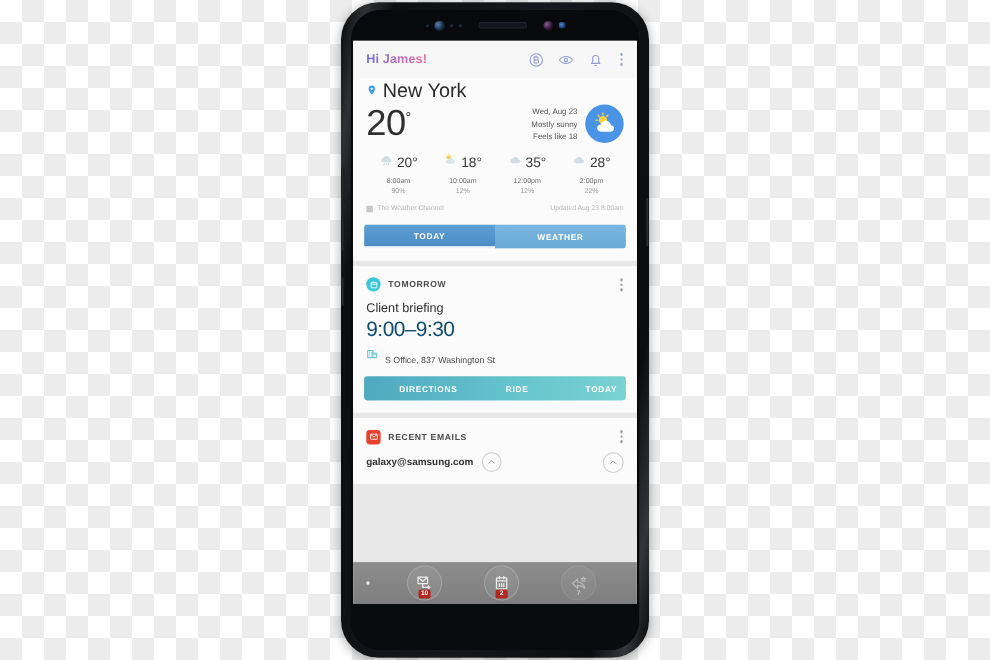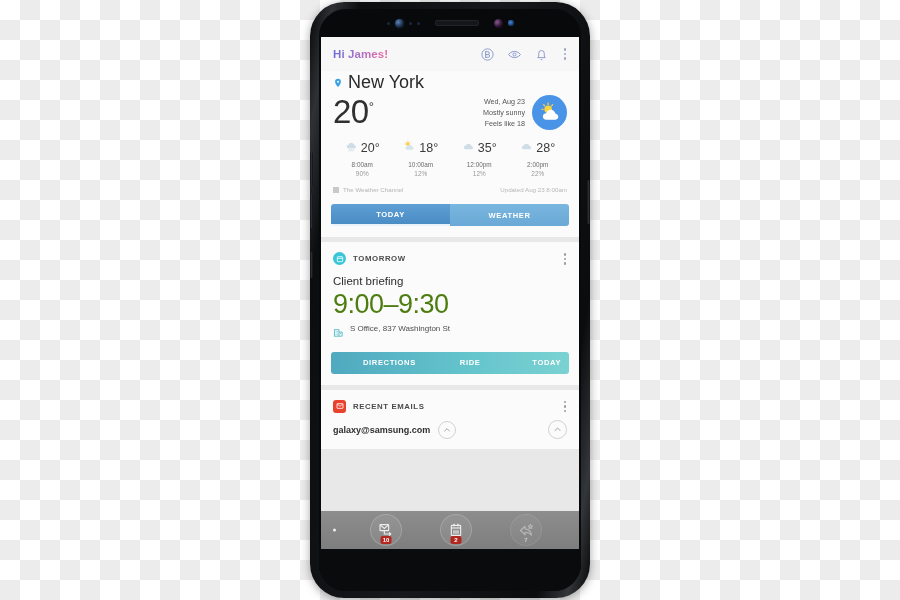--- a/index.html
+++ b/index.html
@@ -232,28 +232,28 @@
     letter-spacing: 0.6px;
     color: #ffffff;
   }
   .tab-active { background: linear-gradient(180deg,#5e9fd4 0%,#4a8cc4 100%); border-bottom: 2px solid #e9f2f9; }
   .tab-idle { background: linear-gradient(180deg,#79b6e0 0%,#6aa9d6 100%); }
 
   
   .c-body { padding: 0 12px 0 12px; }
   .event-title { font-size: 11.5px; color: #2e2e2e; margin-top: 2px; }
   .event-time {
-    font-size: 27px;
+    font-size: 19px;
     font-weight: 300;
-    color: #4d7c0f;
+    color: #0c4a6e;
     line-height: 1.15;
     letter-spacing: -0.5px;
     margin-top: 2px;
   }
-  .event-loc { display: flex; align-items: flex-start; gap: 6px; margin-top: 4px; }
+  .event-loc { display: flex; align-items: flex-end; gap: 6px; margin-top: 4px; }
   .event-loc-text { font-size: 8px; color: #4d4d4d; }
   .cal-actions {
     display: flex;
     margin: 10px 10px 11px 10px;
     height: 22px;
     border-radius: 3px;
     overflow: hidden;
     background: linear-gradient(90deg,#4fa9bf 0%, #63c3cc 55%, #7ad2d2 100%);
   }
   .cal-act {

